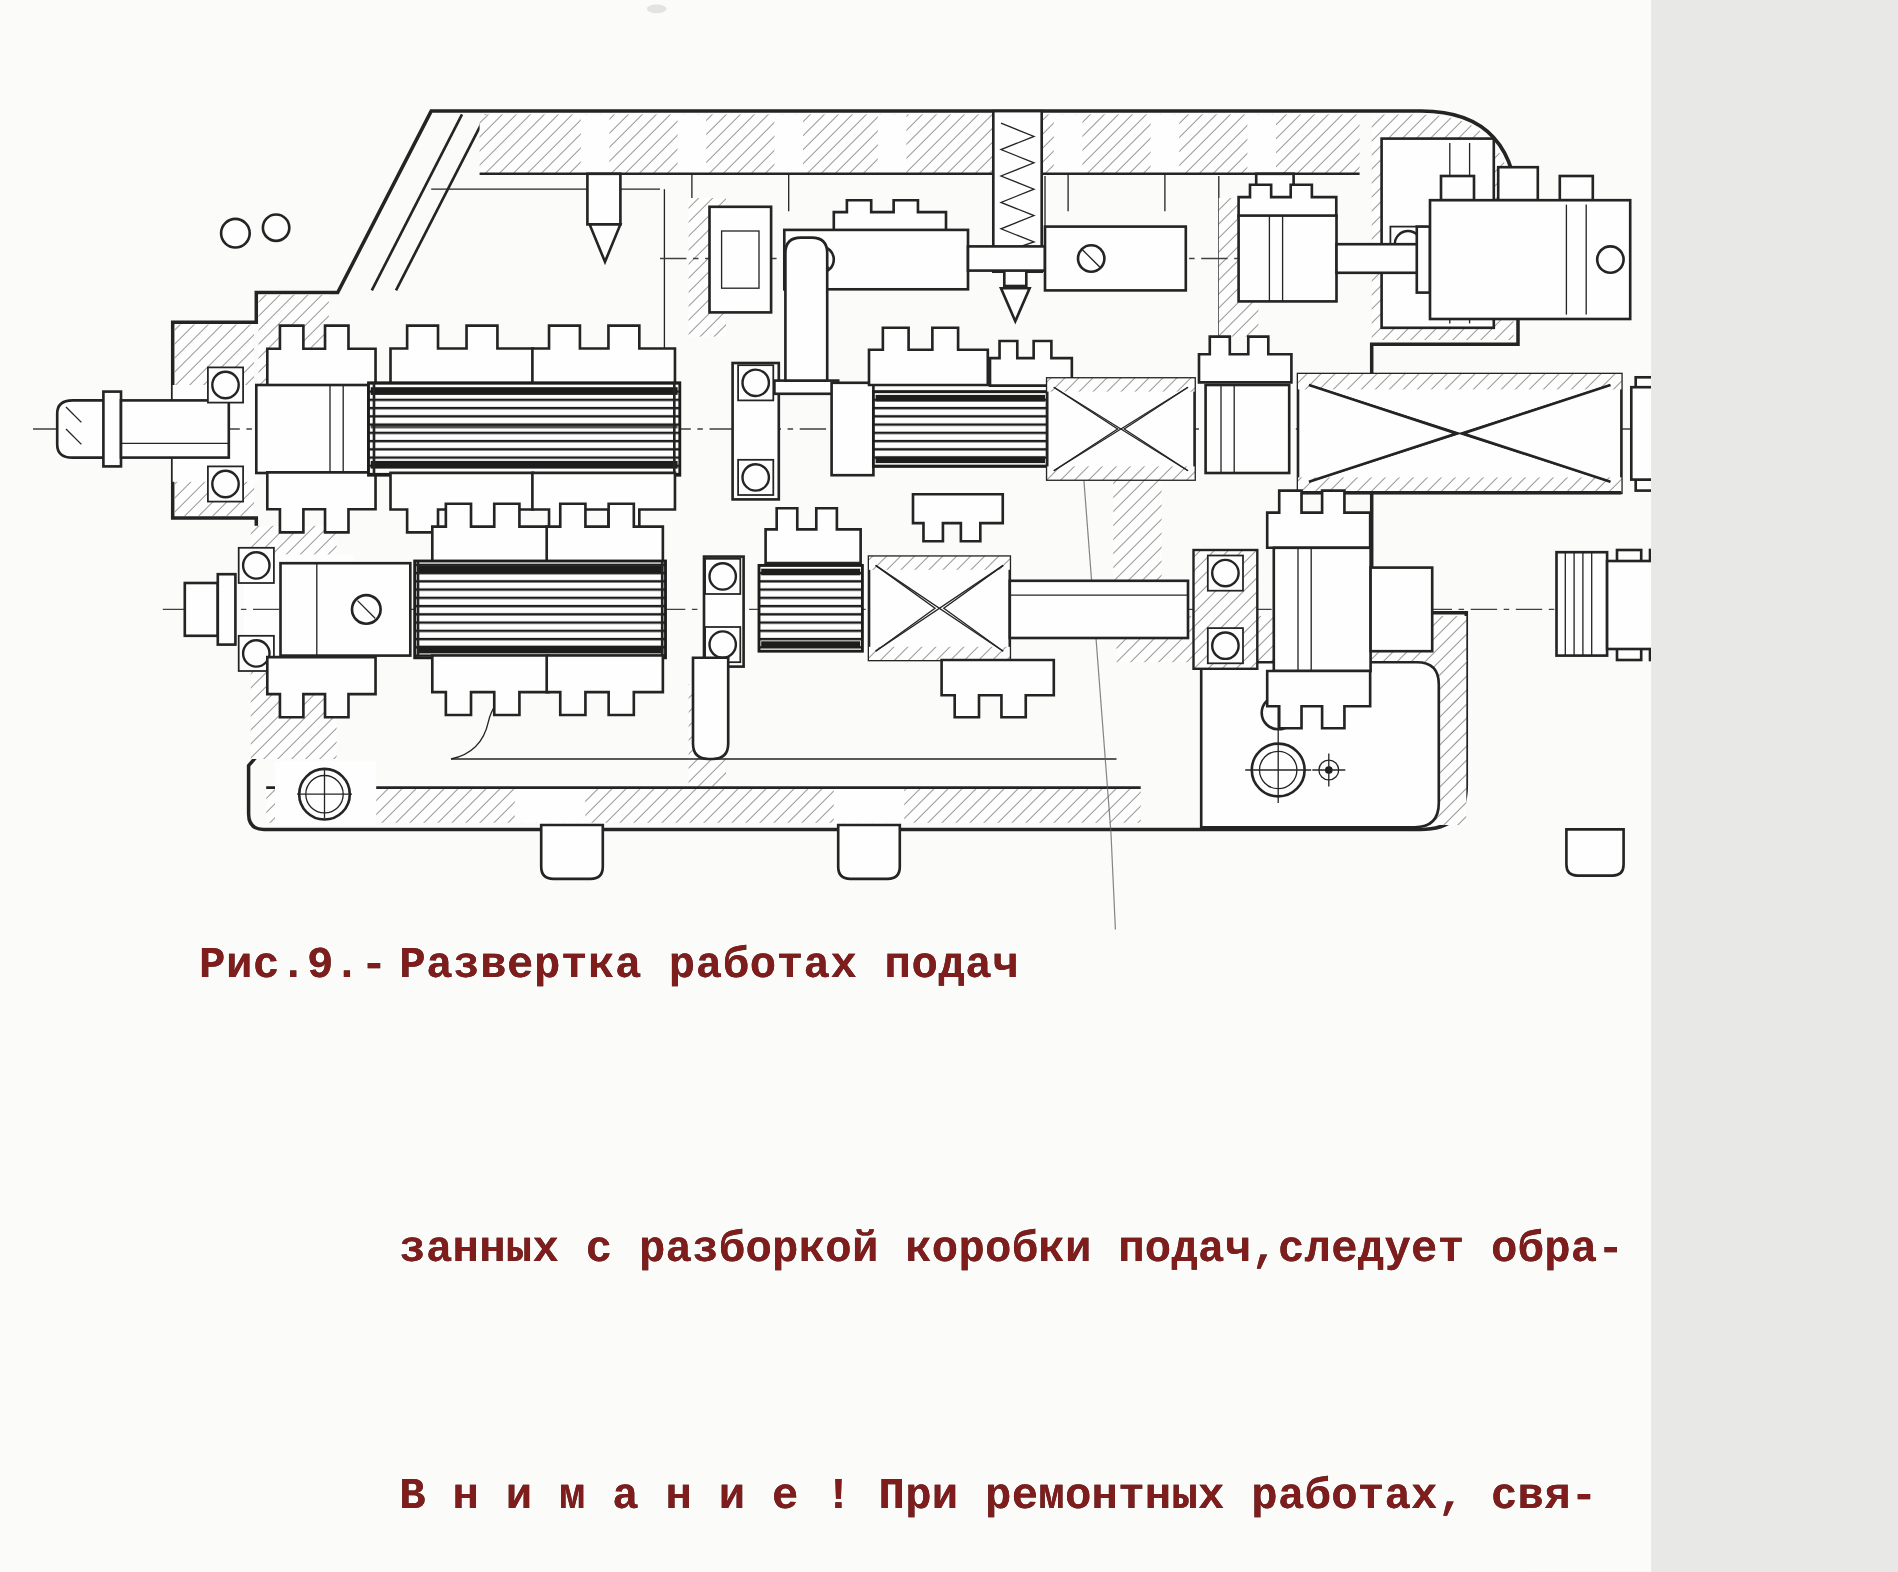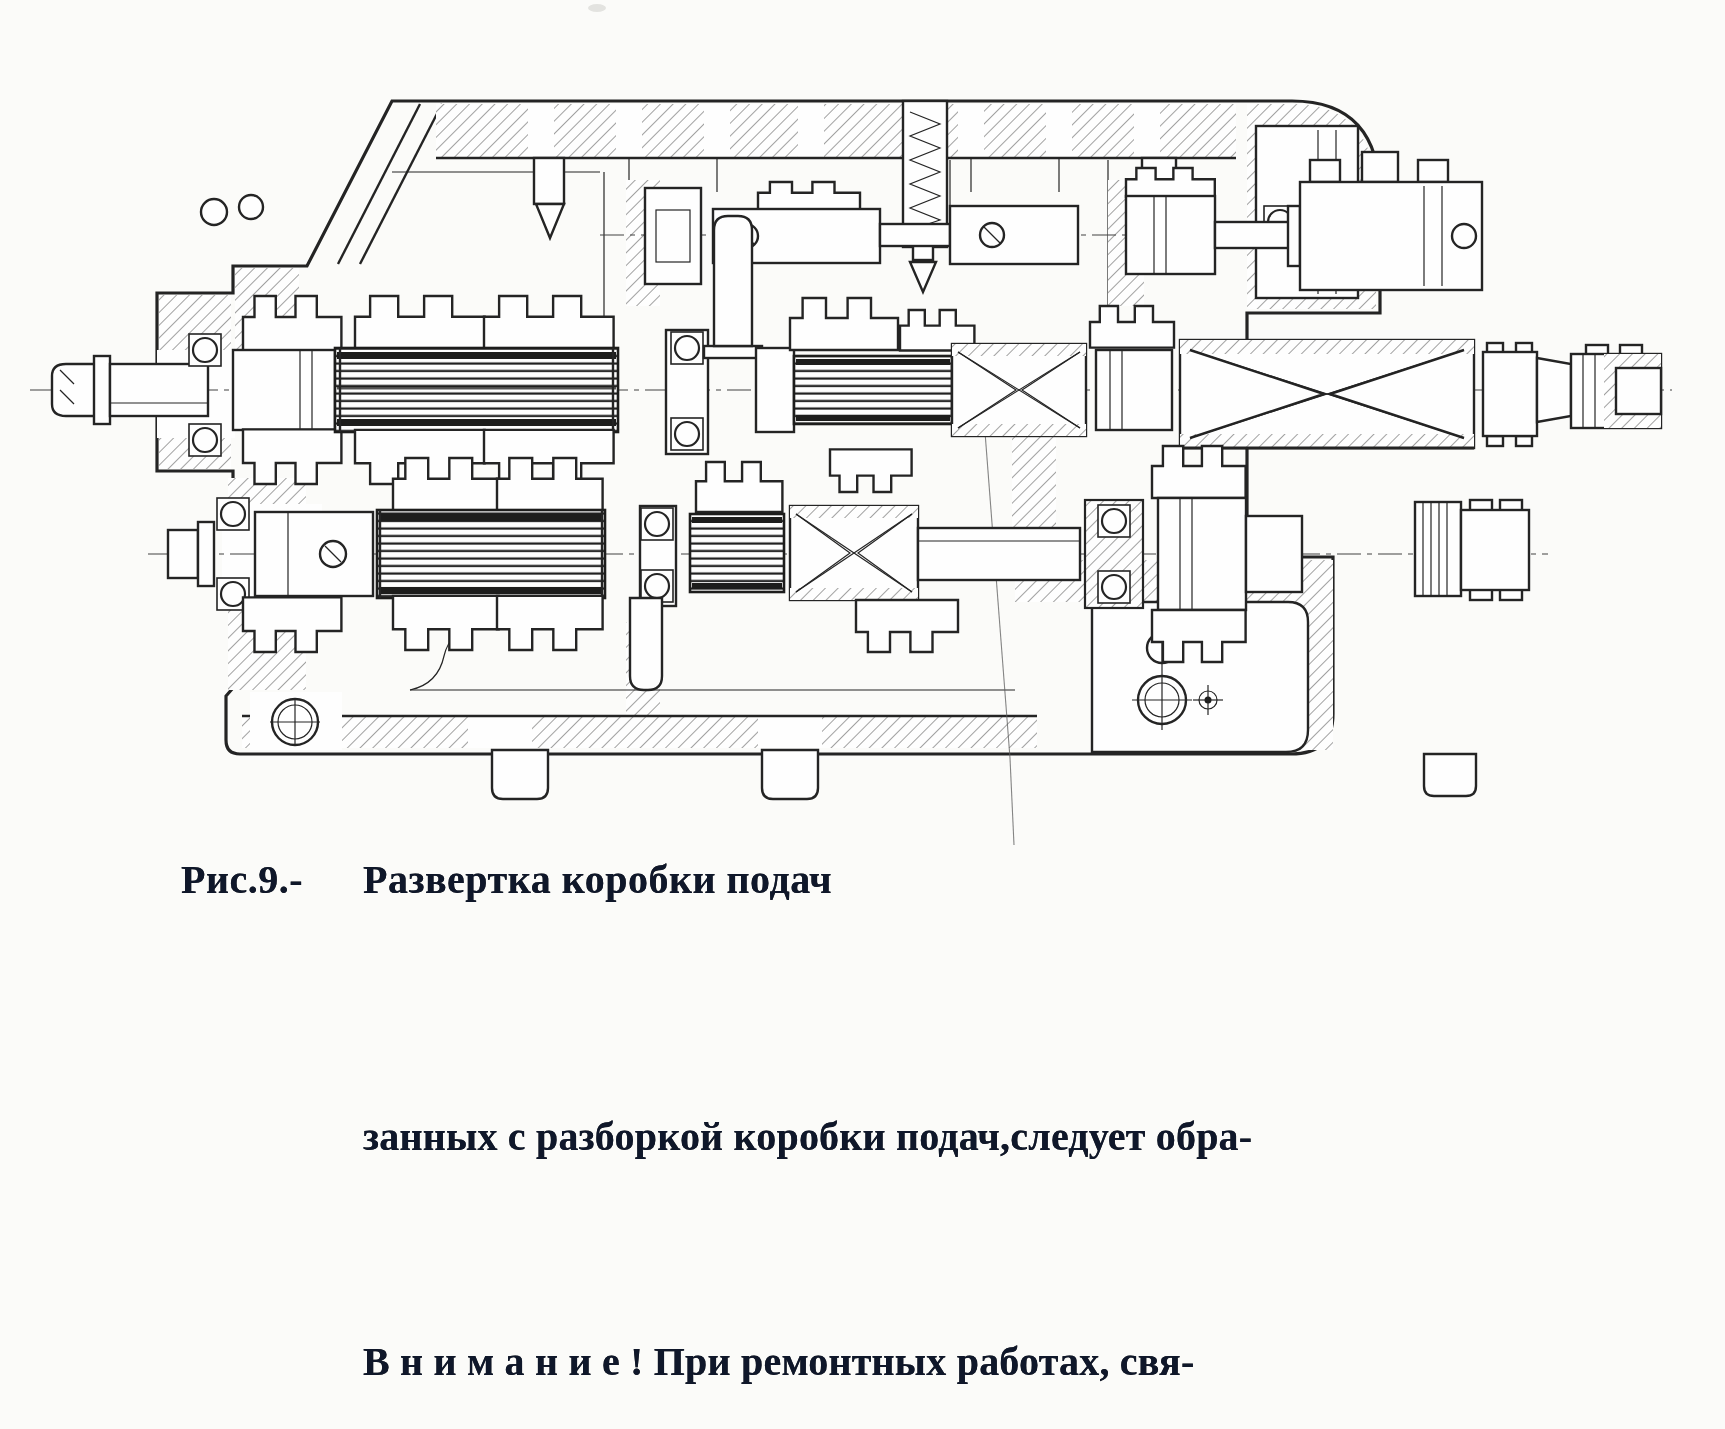--- a/index.html
+++ b/index.html
@@ -1,20 +1,20 @@
 <!DOCTYPE html>
 <html><head>
 <meta charset="utf-8">
 <style>
   html,body{margin:0;padding:0;background:#e8e8e6;}
   .page{
-    position:relative;width:1725px;height:1429px;overflow:hidden;
+    position:relative;width:1501px;height:1429px;overflow:hidden;
     background:#fbfbf9;
-    font-family:Liberation Serif, serif;
-    color:#0f172a;
+    font-family:Liberation Mono, monospace;
+    color:#7f1d1d;
   }
   .figure-area{position:absolute;left:0;top:0;width:1725px;height:855px;}
   .figure-area svg{opacity:.96;}
 
   
   .s  {fill:none;stroke:#1c1c1c;stroke-width:2.4px;stroke-linejoin:miter;}
   .s3 {fill:none;stroke:#1c1c1c;stroke-width:3.2px;stroke-linejoin:miter;}
   .t  {fill:none;stroke:#1c1c1c;stroke-width:1.2px;}
   .w  {fill:#ffffff;stroke:#1c1c1c;stroke-width:2.4px;}
   .h  {fill:url(#hp);stroke:#1c1c1c;stroke-width:2.2px;}
@@ -345,21 +345,21 @@
         <rect class="w" x="1470" y="588" width="22" height="12"></rect>
         <rect class="w" x="1500" y="588" width="22" height="12"></rect>
         <rect class="w" x="1461" y="510" width="68" height="80"></rect>
       </g>
     </g>
   </svg>
   </div>
 
   <div class="caption">
     <span class="lbl">Рис.9.-</span>
-    <span class="ttl">Развертка коробки подач</span>
+    <span class="ttl">Развертка работах подач</span>
   </div>
 
   <div class="note">
     <div class="nline">занных с разборкой коробки подач,следует обра-</div>
     <div class="nline">В н и м а н и е ! При ремонтных работах, свя-</div>
     
     
     
     
   </div>

